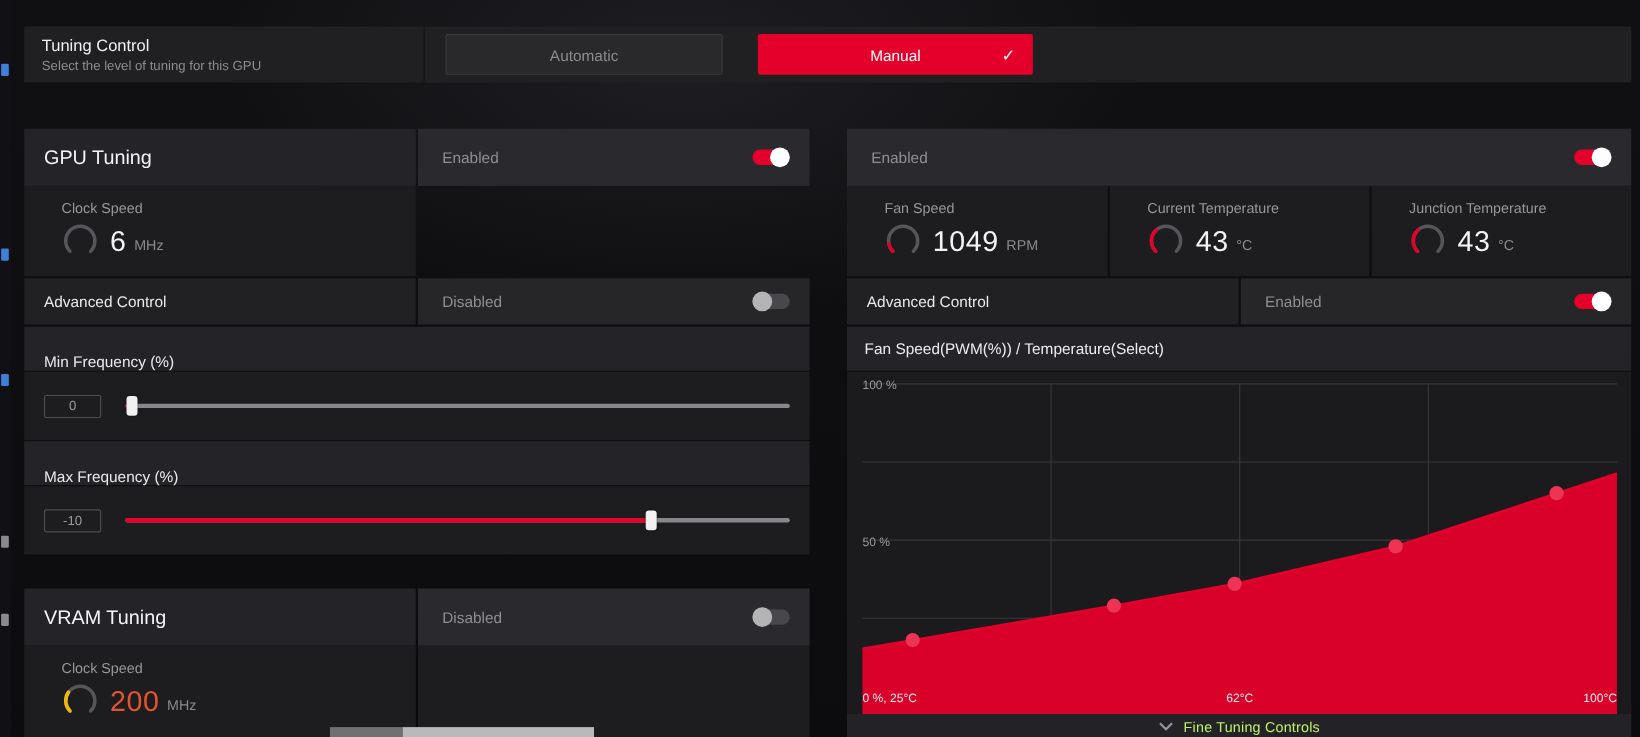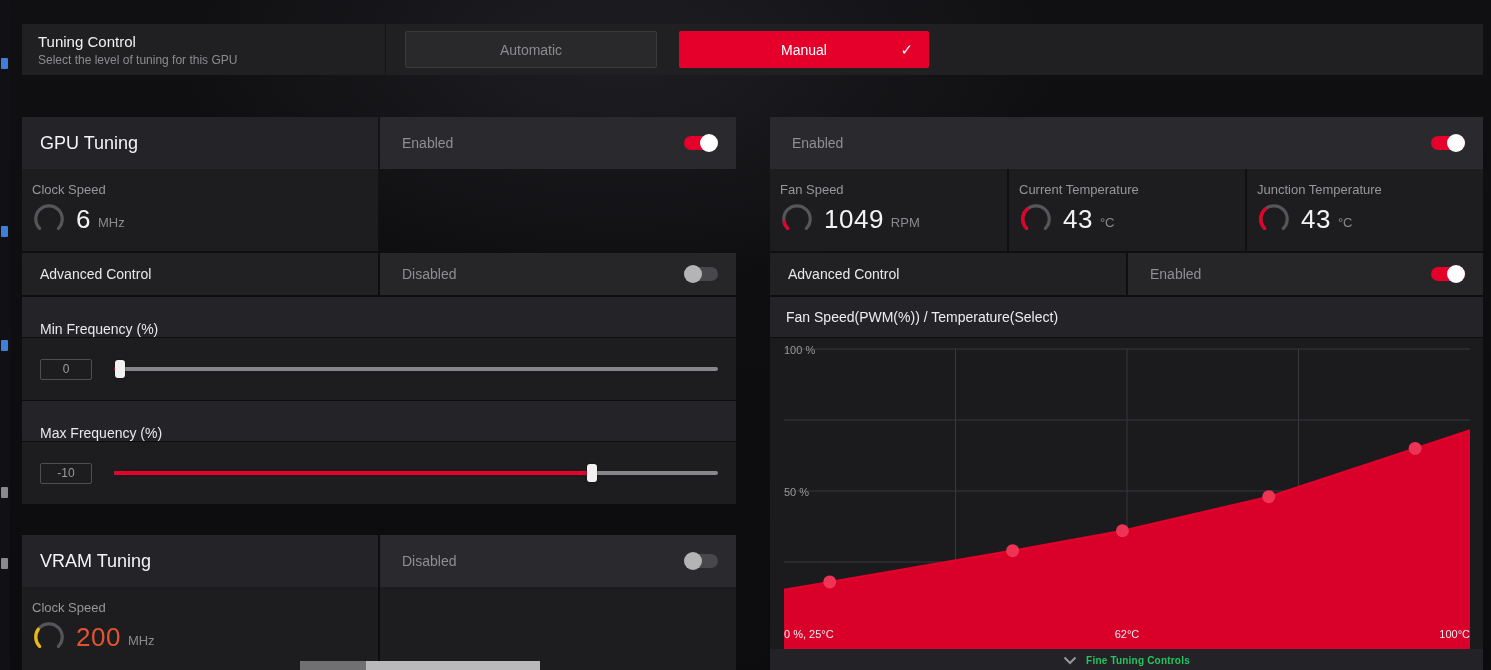--- a/index.html
+++ b/index.html
@@ -8,36 +8,36 @@
     background:#0e0e10;font-family:"Liberation Sans",sans-serif;color:#e8e8ea}
   .bg-glow{position:absolute;inset:0;pointer-events:none;
     background:radial-gradient(620px 320px at 620px 60px, rgba(105,105,115,0.16), transparent 70%),
                linear-gradient(180deg,#101013,#0c0c0e)}
   
   .top-panel{position:absolute;left:22px;top:24px;width:1461px;height:51px;background:#202023;display:flex;align-items:center}
   .tc-left{width:363px;padding-left:16px}
   .tc-title{font-size:15px;color:#f1f1f3}
   .tc-sub{font-size:12px;color:#8c8c90;margin-top:3px}
   .tc-divider{width:1px;height:51px;background:#141416}
-  .tc-buttons{display:flex;align-items:center;gap:22px;padding-left:19px}
+  .tc-buttons{display:flex;align-items:center;gap:32px;padding-left:19px}
   .btn{height:37px;display:flex;align-items:center;justify-content:center;font-size:14px;border-radius:2px;cursor:pointer}
   .btn-auto{width:252px;background:#29292c;border:1px solid #3a3a3e;color:#8c8c90}
   .btn-manual{width:250px;background:var(--accent_red,#e4002b);color:#fff;position:relative}
   .btn-manual .check{position:absolute;right:16px;font-size:15px;color:#fff}
   
   .left-col{position:absolute;left:22px;top:117px;width:714px}
   .right-col{position:absolute;left:770px;top:117px;width:713px}
   .row{display:flex;gap:2px}
   .gap2{margin-top:2px}.gap1{margin-top:1px}
   .h52{height:52px}.h82{height:82px}.h42{height:42px}.h40{height:40px}.h62{height:62px}.h110{height:110px}
   .w356{width:356px;flex:none}.w237{width:237px;flex:none}.w236{width:236px;flex:none}
   .flex1{flex:1}
   .c-hl{background:#242428;display:flex;align-items:center;padding-left:18px}
   .c-hr{background:#2a2a2e;position:relative;display:flex;align-items:center;padding-left:22px}
-  .c-stat{background:#1d1d20;padding:13px 10px 0}
+  .c-stat{background:#1d1d20;padding:13px 34px 0}
   .c-advl{background:#212124;display:flex;align-items:center;padding-left:18px}
   .c-advr{background:#262629;position:relative;display:flex;align-items:center;padding-left:22px}
   .c-label{background:#242428;display:flex;align-items:flex-end;padding-left:18px}
   .c-slider{background:#1d1d20;display:flex;align-items:center;padding:0 18px}
   .card-title{font-size:18px;color:#f4f4f6}
   .status-text{font-size:14px;color:#8f8f93}
   .adv-title,.section-label{font-size:14px;color:#e9e9eb}
   .spacer31{height:31px}
   
   .toggle{position:absolute;right:18px;top:50%;transform:translateY(-50%);width:34px;height:14px;border-radius:8px;background:#48484c;cursor:pointer}
@@ -59,21 +59,21 @@
   .val-box{width:52px;height:21px;border:1px solid #4e4e52;border-radius:2px;color:#9b9b9e;font-size:12px;
     display:flex;align-items:center;justify-content:center;flex:none;background:transparent}
   .slider{flex:1;margin-left:22px;position:relative;height:18px;cursor:pointer}
   .slider .track{position:absolute;left:0;right:0;top:7px;height:4px;border-radius:2px;background:#87878b}
   .slider .fill{position:absolute;left:0;top:7px;height:4px;border-radius:2px;background:var(--accent_red,#e4002b)}
   .slider .handle{position:absolute;top:0;width:10px;height:18px;border-radius:3px;background:#f1f1f2;box-shadow:0 0 2px rgba(0,0,0,.6)}
   
   .chart-header{background:#242428;display:flex;align-items:center;padding-left:16px;font-size:14px;color:#ededef}
   .chart-body{position:relative;height:311px;background:#1b1b1e;overflow:hidden}
   .fine-bar{height:22px;background:#232327;display:flex;align-items:center;justify-content:center;gap:9px;cursor:pointer}
-  .fine-label{font-size:10px;font-weight:bold;color:#22c55e;letter-spacing:0.2px}
+  .fine-label{font-size:13px;font-weight:normal;color:#bef264;letter-spacing:0.2px}
   
   .left-strip{position:absolute;left:0;top:0;width:10px;height:670px;background:#111115;z-index:40}
   .mark{position:absolute;left:1px;width:7px;height:11px;border-radius:1px}
   .sliver{position:absolute;top:661px;height:9px;z-index:40}
 </style>
 </head>
 <body>
 
 <div class="screen">
   <div class="bg-glow"></div>

